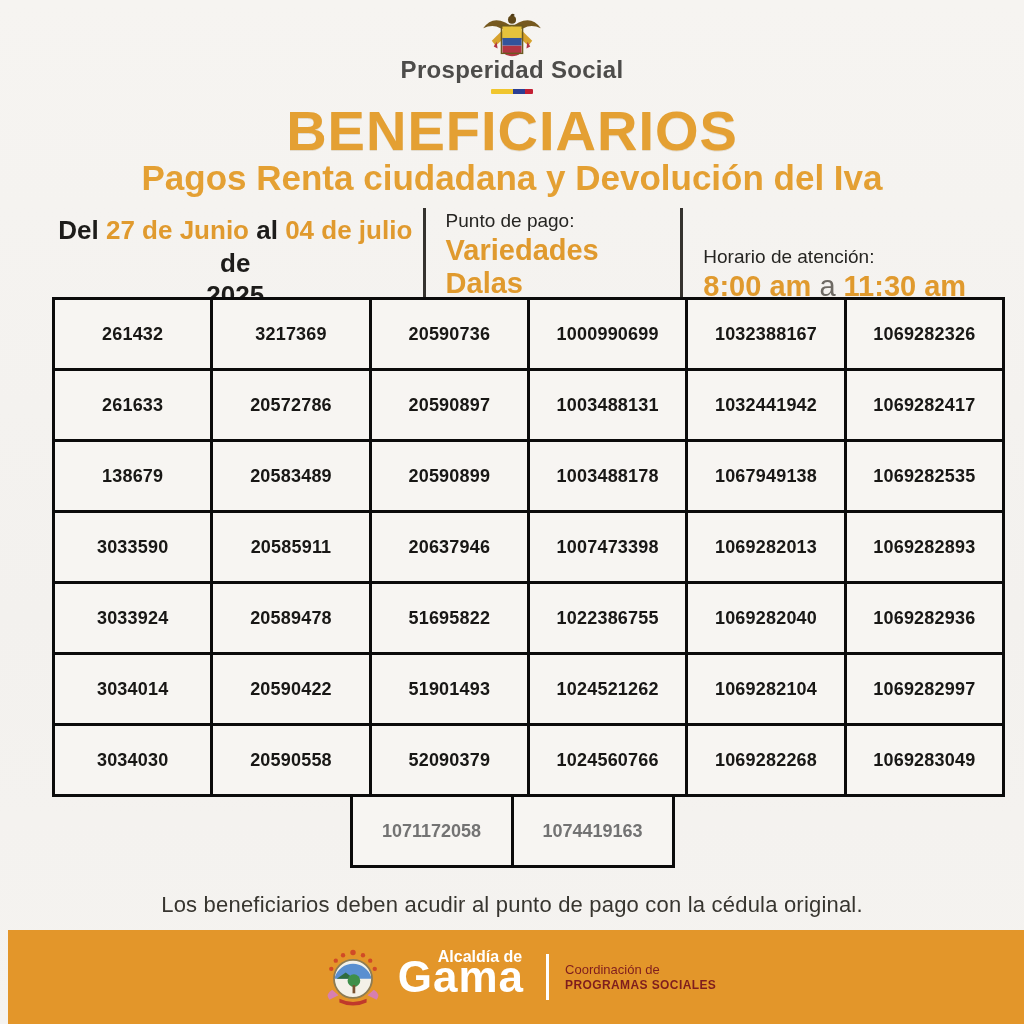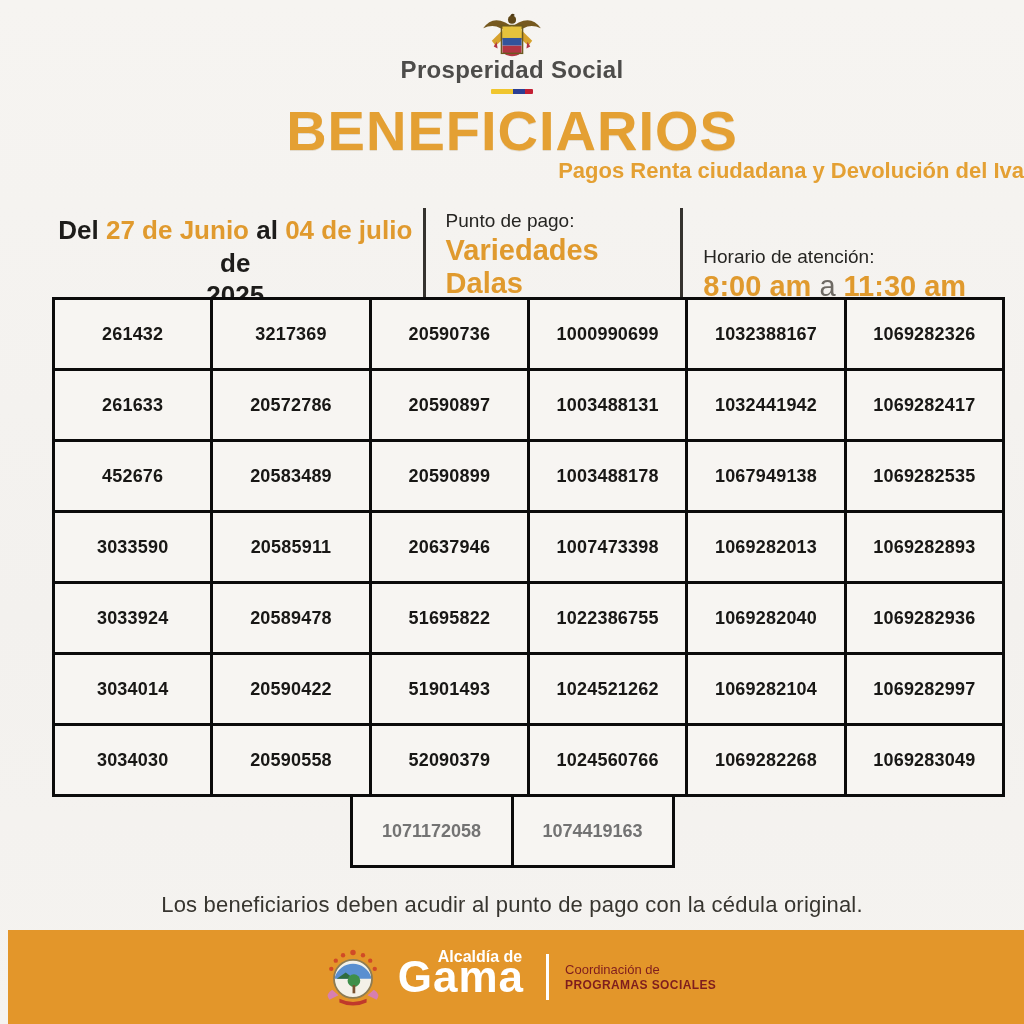--- a/index.html
+++ b/index.html
@@ -25,21 +25,21 @@
   .flag-bar .y { flex: 0 0 52%; } .flag-bar .b { flex: 0 0 28%; } .flag-bar .r { flex: 0 0 20%; }
 
   
   .main-title {
     position: absolute; top: 98px; left: 0; width: 100%;
     text-align: center; font-size: 56px; font-weight: 800; letter-spacing: 1px;
     color: #e4a033; text-shadow: 0 1px 0 rgba(120,80,0,.15);
   }
   .subtitle {
     position: absolute; top: 158px; left: 0; width: 100%;
-    text-align: right; font-size: 22px; font-weight: 700; color: #e4a033;
+    text-align: center; font-size: 35px; font-weight: 700; color: #e4a033;
   }
 
   
   .info-row { position: absolute; top: 206px; left: 48px; width: 930px; display: flex; align-items: stretch; }
   .info-date { width: 375px; text-align: center; font-size: 26px; font-weight: 600; color: #1d1c1a; line-height: 1.25; padding-top: 8px; }
   .info-date .hl { color: #e09a2e; font-weight: 700; }
   .info-date .year { display: block; }
   .v-div { width: 3px; background: #35322e; margin: 2px 0; }
   .info-block { padding: 4px 0 0 20px; }
   .info-block.pp { width: 255px; }
@@ -143,21 +143,21 @@
       <div class="cell">20590736</div>
       <div class="cell">1000990699</div>
       <div class="cell">1032388167</div>
       <div class="cell">1069282326</div>
       <div class="cell">261633</div>
       <div class="cell">20572786</div>
       <div class="cell">20590897</div>
       <div class="cell">1003488131</div>
       <div class="cell">1032441942</div>
       <div class="cell">1069282417</div>
-      <div class="cell">452676</div>
+      <div class="cell">138679</div>
       <div class="cell">20583489</div>
       <div class="cell">20590899</div>
       <div class="cell">1003488178</div>
       <div class="cell">1067949138</div>
       <div class="cell">1069282535</div>
       <div class="cell">3033590</div>
       <div class="cell">20585911</div>
       <div class="cell">20637946</div>
       <div class="cell">1007473398</div>
       <div class="cell">1069282013</div>

